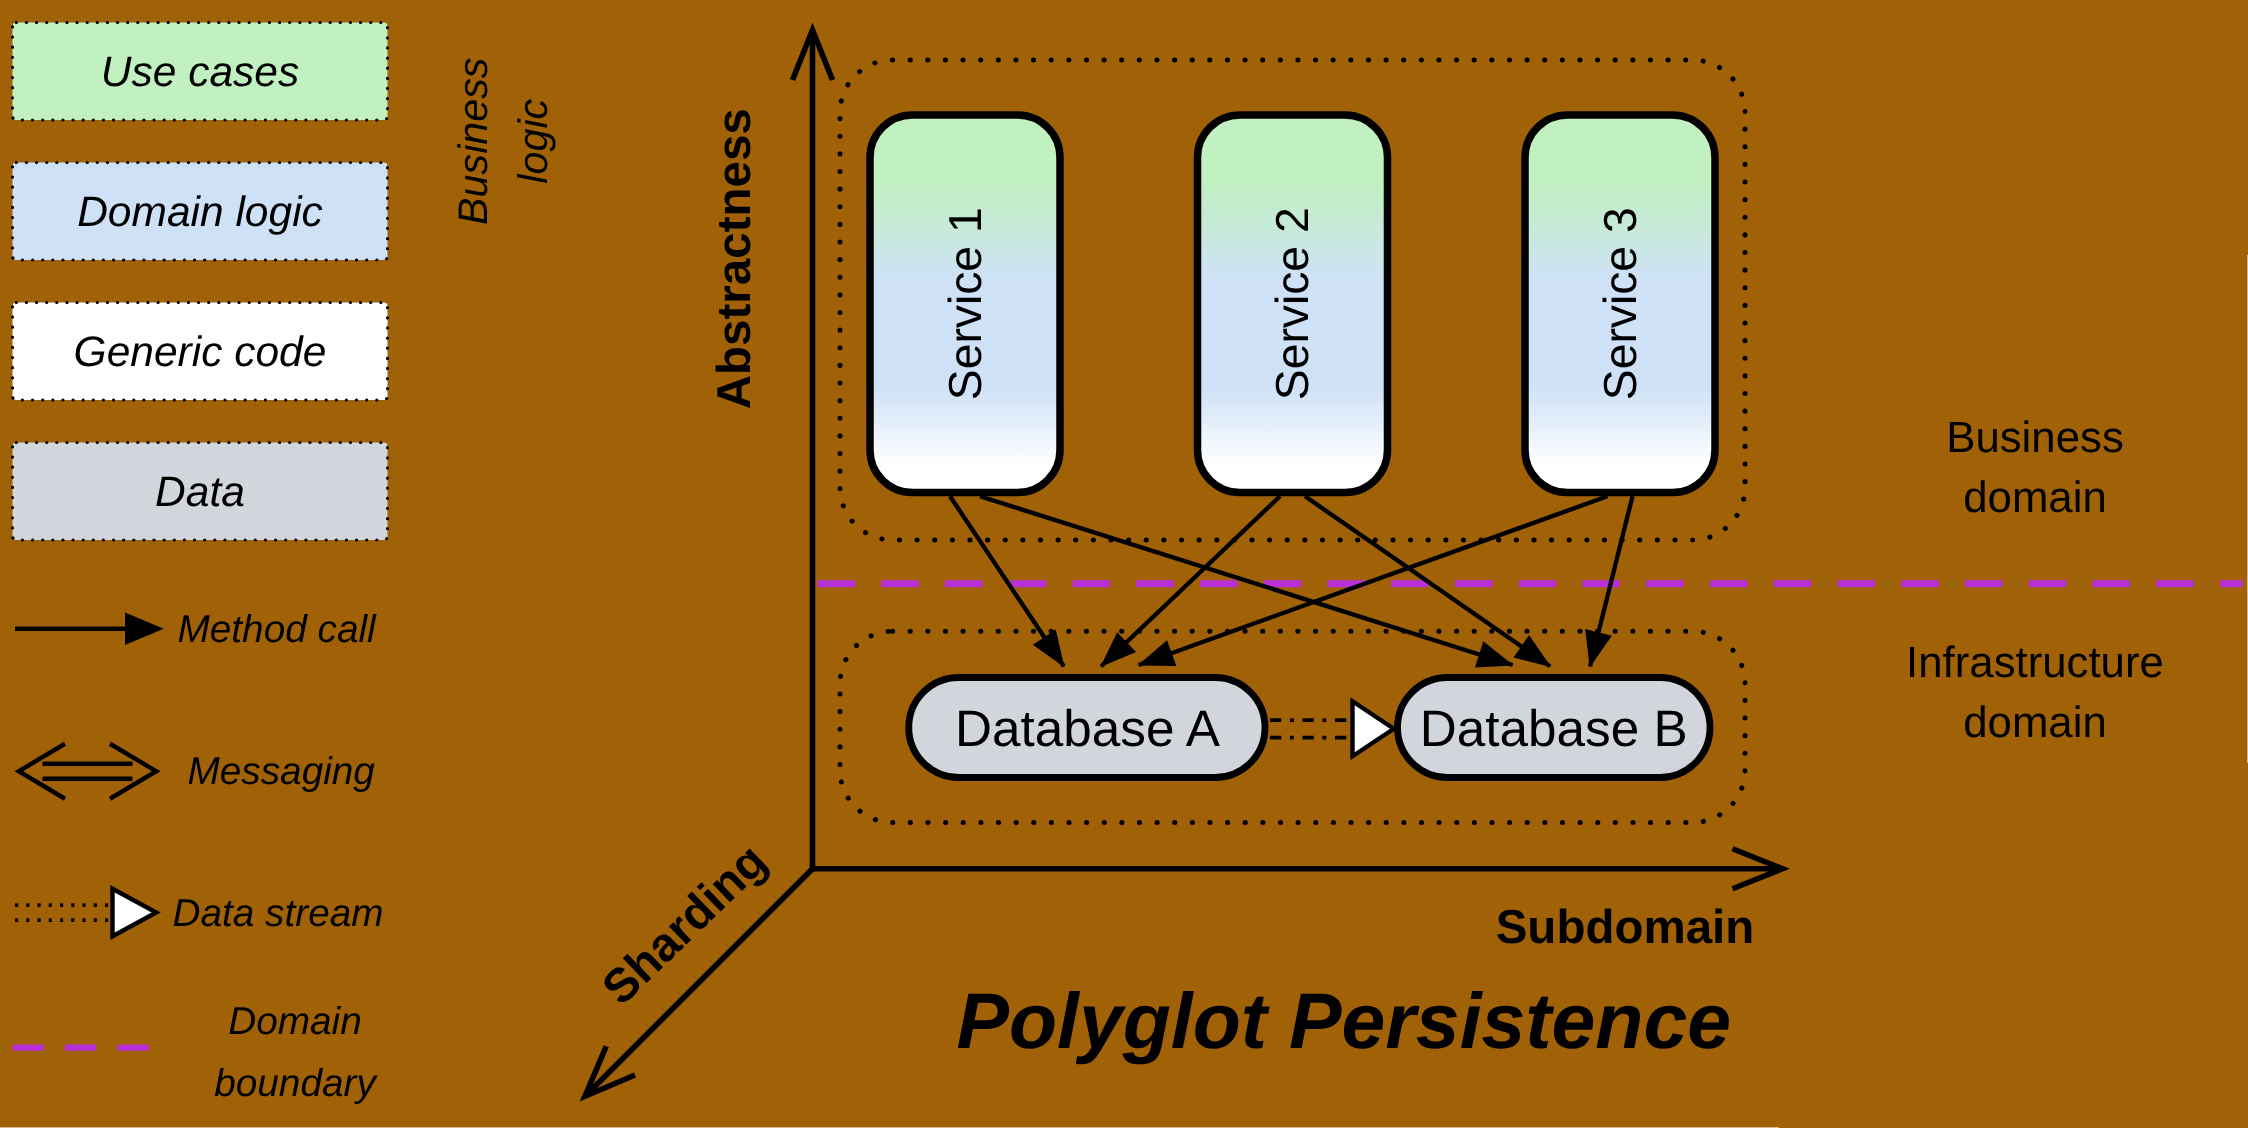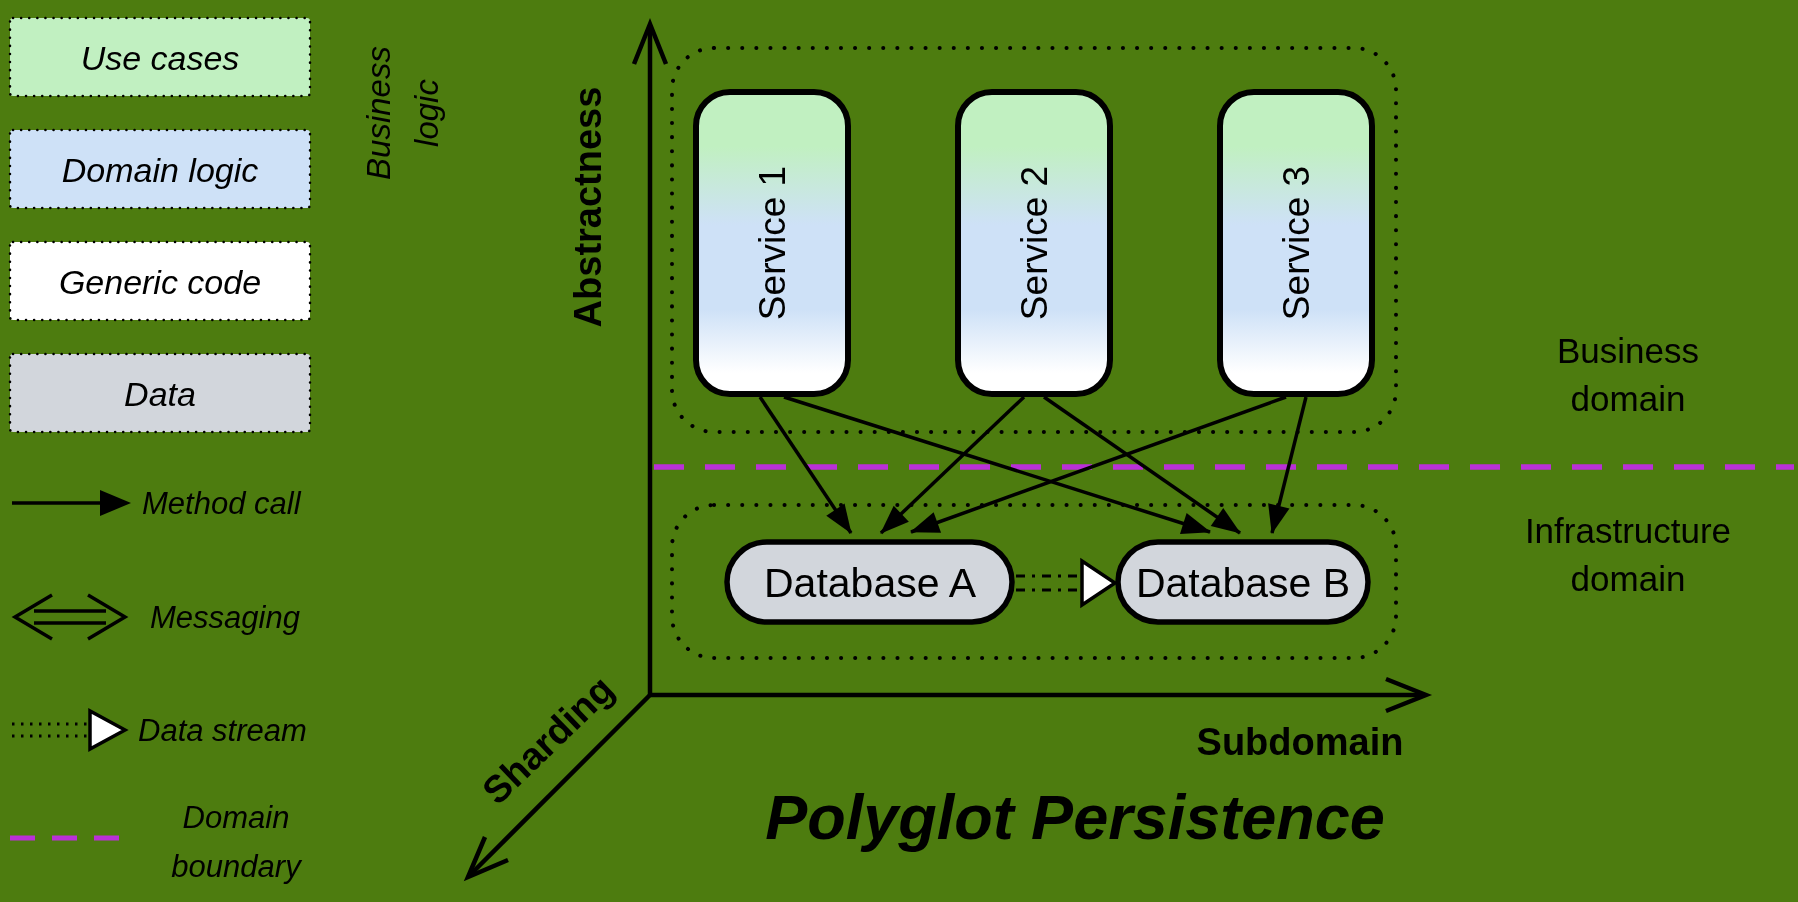--- a/index.html
+++ b/index.html
@@ -1,16 +1,16 @@
 <!DOCTYPE html>
 <html><head>
 <meta charset="utf-8">
 <style>
   html,body{margin:0;padding:0;background:#ffffff;}
-  .stage{position:relative;width:1798px;height:902px;background:#4d7c0f;overflow:hidden;}
+  .stage{position:relative;width:1798px;height:902px;background:#a16207;overflow:hidden;}
   svg{display:block;}
   text{fill:#000000;}
   .t-layer {font:italic 34px "Liberation Sans", sans-serif;}
   .t-conn  {font:italic 31px "Liberation Sans", sans-serif;}
   .t-note  {font:italic 33px "Liberation Sans", sans-serif;}
   .t-svc   {font:37px "Liberation Sans", sans-serif;}
   .t-db    {font:41px "Liberation Sans", sans-serif;}
   .t-axis  {font:bold 38px "Liberation Sans", sans-serif;}
   .t-region{font:35px "Liberation Sans", sans-serif;}
   .t-title {font:bold italic 63px "Liberation Sans", sans-serif;}

